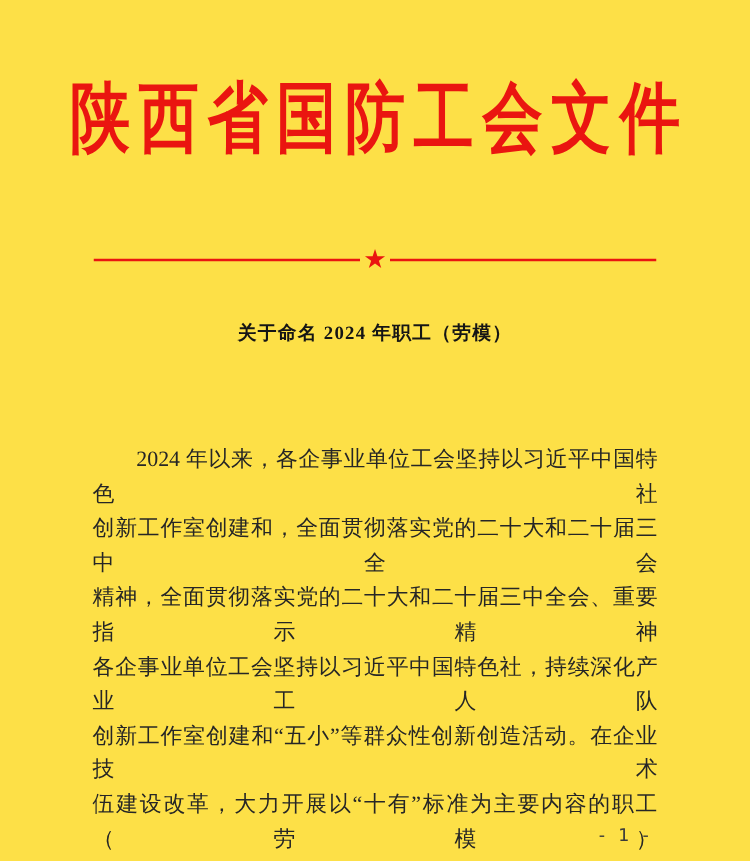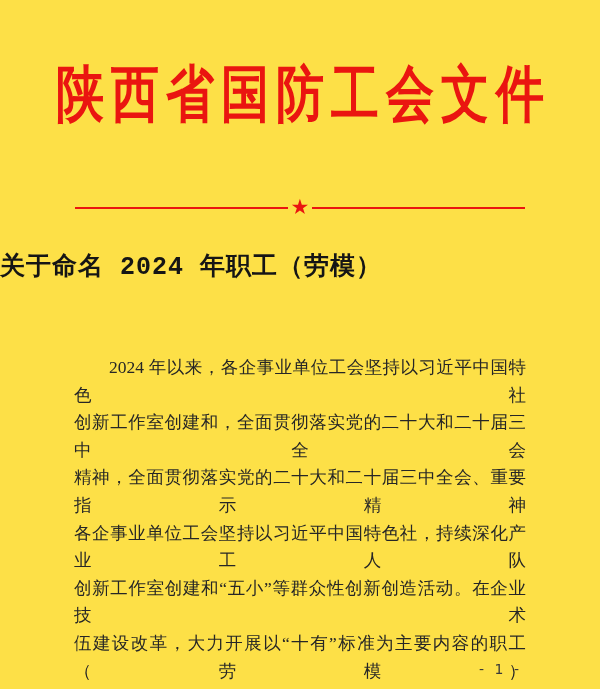--- a/index.html
+++ b/index.html
@@ -59,27 +59,26 @@
     font-size: 21px;
     line-height: 1;
     margin: 0 3px;
     transform: translateY(-1px);
   }
   .doc-title {
     position: absolute;
     top: 250px;
     left: 0;
     right: 0;
-    text-align: left;
-    font-size: 25px;
+    text-align: center;
+    font-size: 15px;
     font-weight: 700;
     line-height: 35px;
     color: #151515;
     letter-spacing: 1px;
-    font-family: Liberation Mono, monospace;
   }
   .body-text {
     position: absolute;
     top: 354px;
     left: 74px;
     width: 452px;
     font-size: 17.5px;
     line-height: 27.6px;
     color: #262626;
   }

